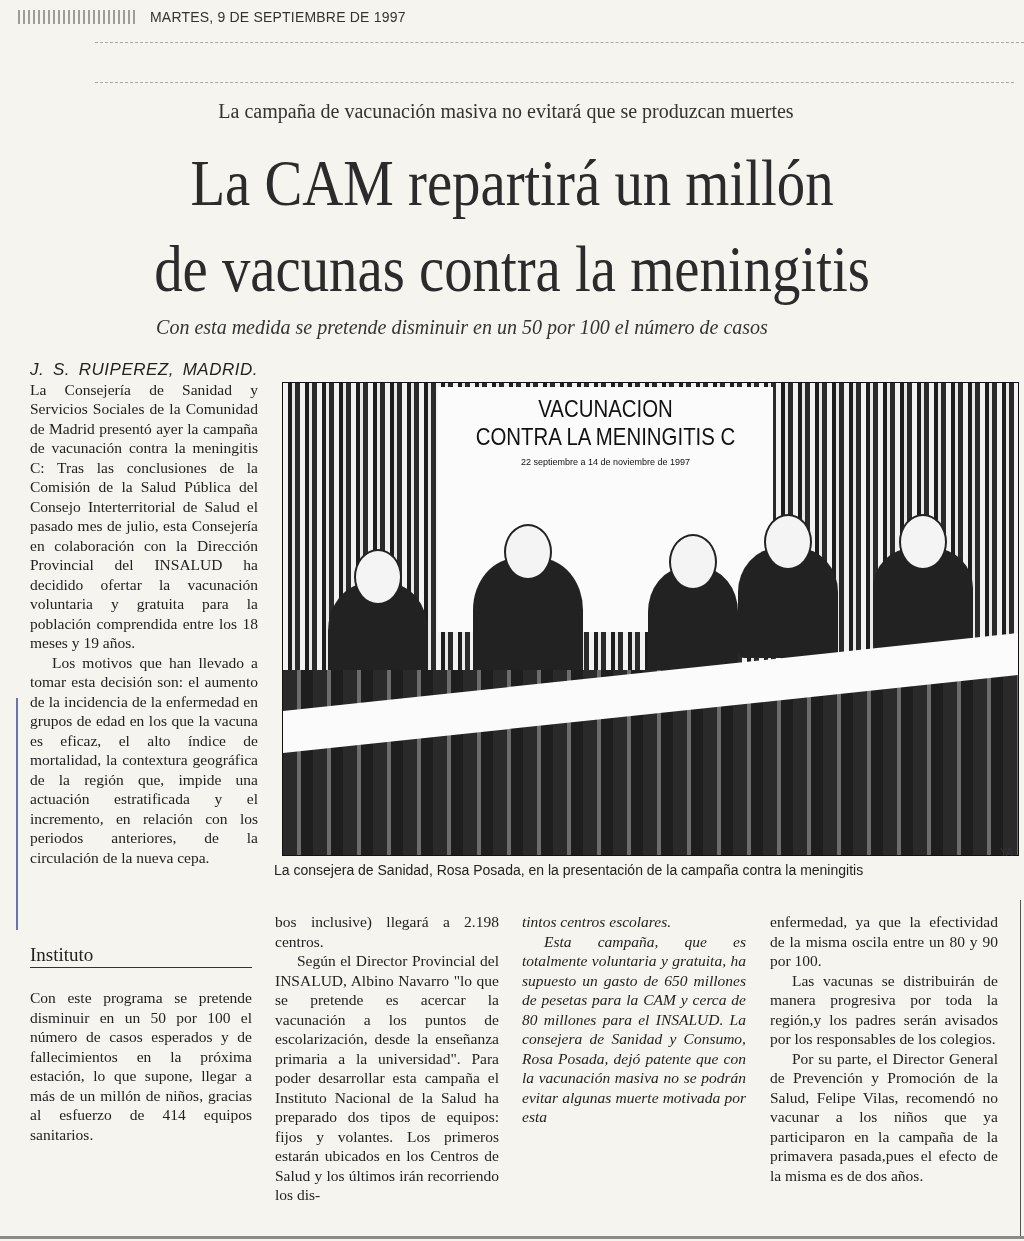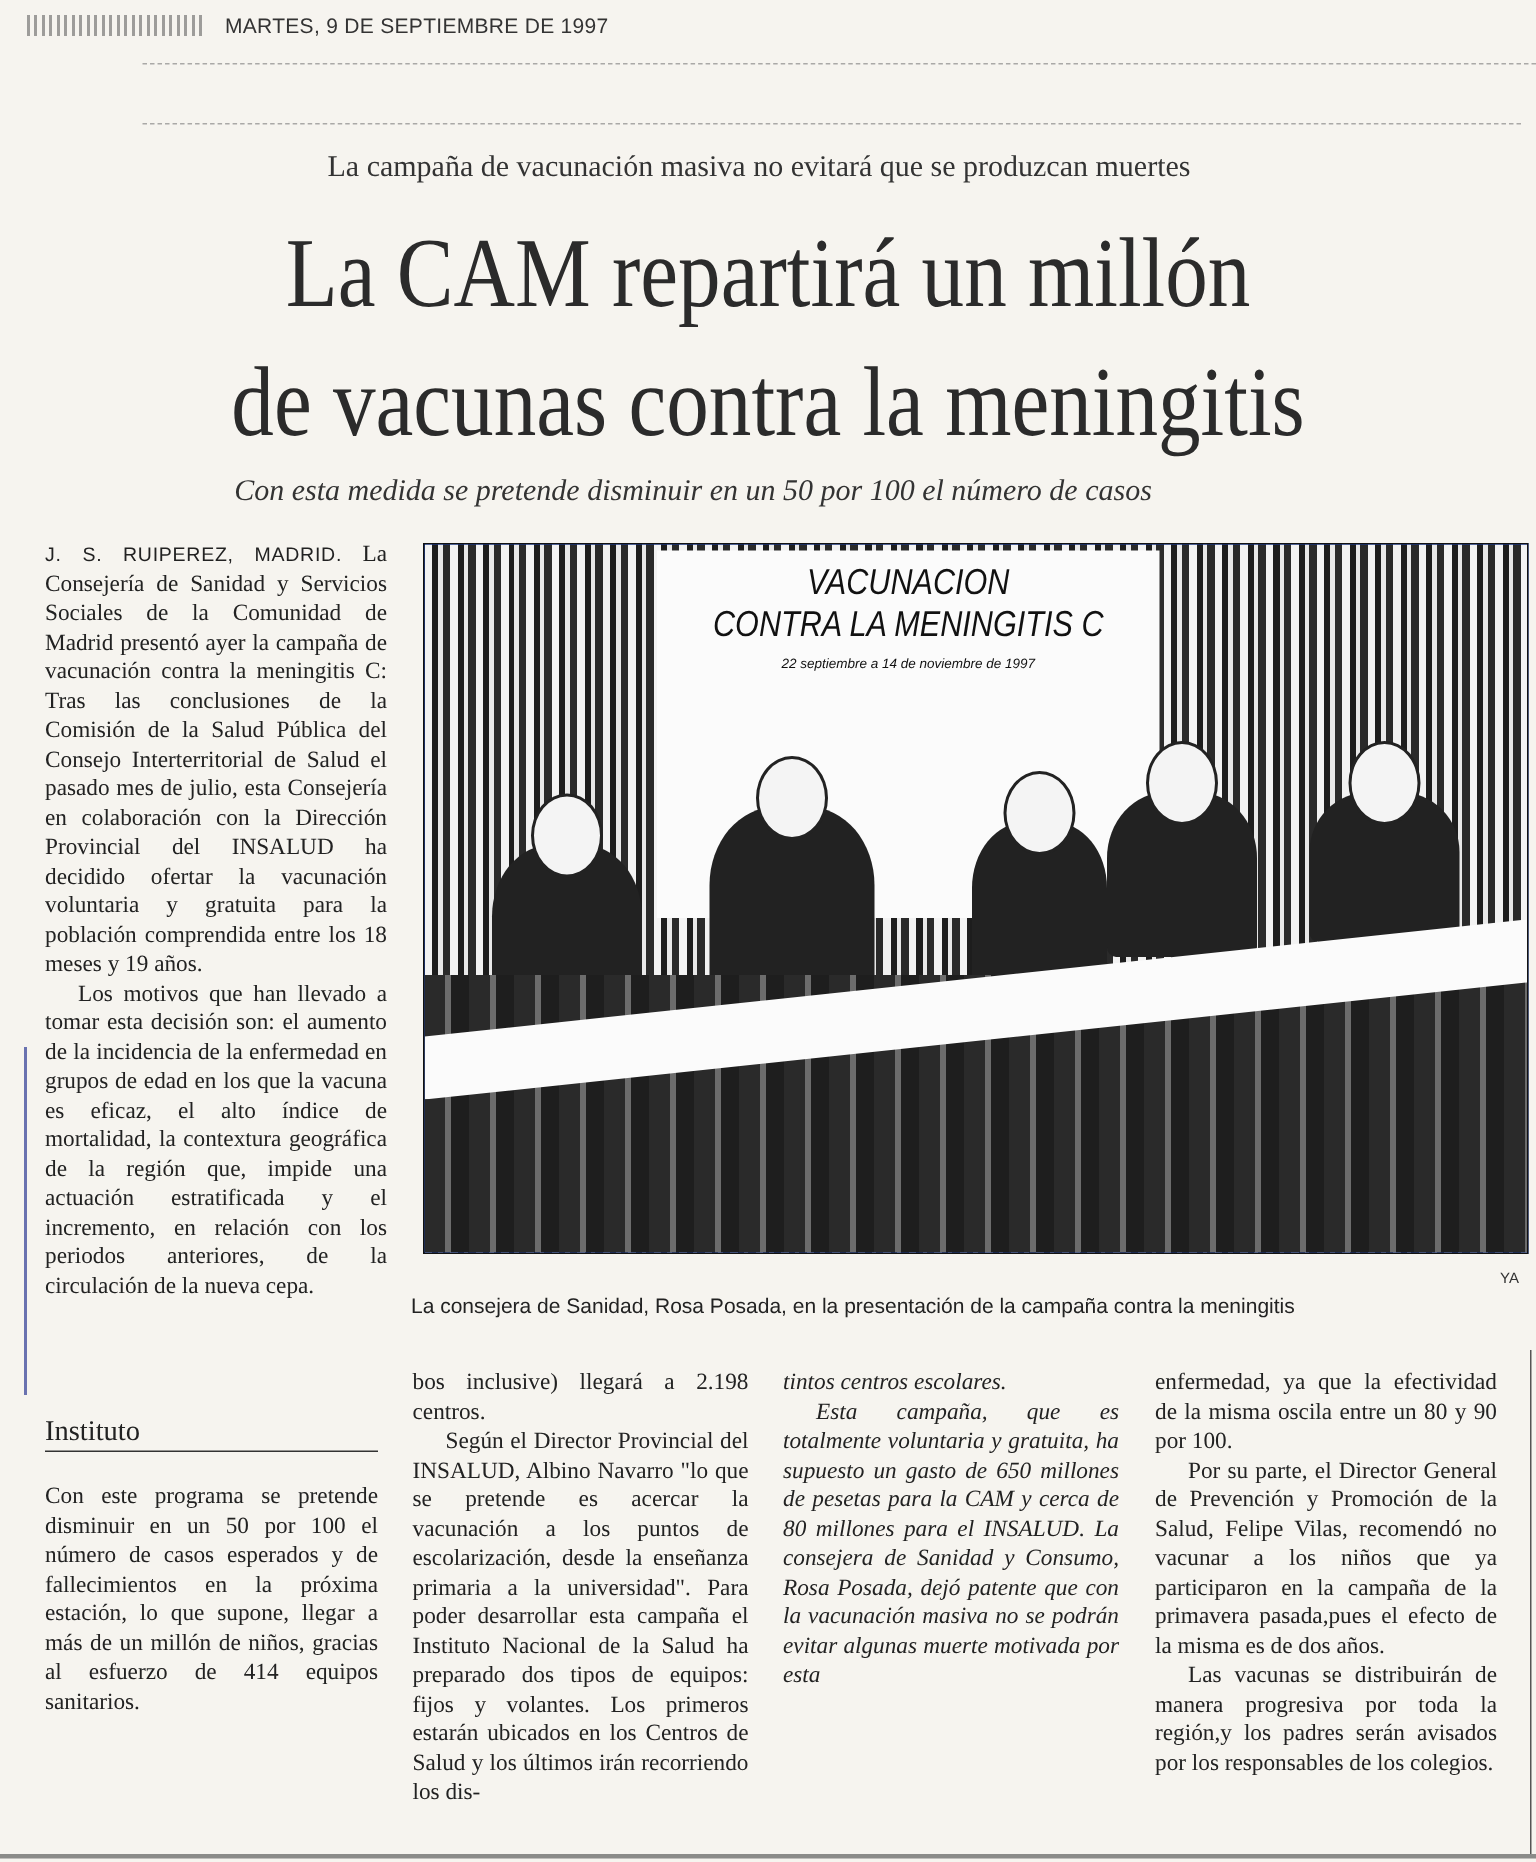--- a/index.html
+++ b/index.html
@@ -40,35 +40,34 @@
     position: absolute; left: 0; width: 924px; top: 316px;
     text-align: center; font-size: 20px; font-style: italic; color: #333;
   }
   .col {
     position: absolute; font-size: 15.5px; line-height: 19.5px; text-align: justify;
     color: #222;
   }
   .col p { margin: 0; text-indent: 0; }
   .col p.ind { text-indent: 22px; }
   .col1 { left: 30px; top: 360px; width: 228px; }
-  .byline { font-family: "Liberation Sans", sans-serif; font-size: 13px; letter-spacing: 0.5px; }
+  .byline { font-family: "Liberation Sans", sans-serif; font-size: 17px; letter-spacing: 0.5px; font-style: italic; }
   .margin-mark {
     position: absolute; left: 16px; top: 698px; width: 2px; height: 232px;
     background: #6a72b0;
   }
   .section-head {
     position: absolute; left: 30px; top: 944px; width: 222px;
     font-size: 19px; border-bottom: 1px solid #333; padding-bottom: 1px;
   }
   .col1b { left: 30px; top: 988px; width: 222px; }
   .photo {
-    position: absolute; left: 282px; top: 362px; width: 735px; height: 472px;
-    background: #1d4ed8; overflow: hidden;
+    position: absolute; left: 282px; top: 382px; width: 735px; height: 472px;
+    background: #a3a3a3; overflow: hidden;
     border: 1px solid #111;
-    font-style: italic;
   }
   .photo .curtain {
     position: absolute; inset: 0;
     background: repeating-linear-gradient(90deg, #f2f2f2 0 5px, #1d1d1d 5px 9px, #e8e8e8 9px 12px, #2a2a2a 12px 17px);
   }
   .photo .banner {
     position: absolute; left: 155px; top: 4px; width: 335px; height: 245px;
     background: #fbfbfb; text-align: center;
     font-family: "Liberation Sans", sans-serif; color: #111;
   }
@@ -168,18 +167,18 @@
 <div class="col col2">
   <p>bos inclusive) llegará a 2.198 centros.</p>
   <p class="ind">Según el Director Provincial del INSALUD, Albino Navarro "lo que se pretende es acercar la vacunación a los puntos de escolarización, desde la enseñanza primaria a la universidad". Para poder desarrollar esta campaña el Instituto Nacional de la Salud ha preparado dos tipos de equipos: fijos y volantes. Los primeros estarán ubicados en los Centros de Salud y los últimos irán recorriendo los dis-</p>
 </div>
 <div class="col col3">
   <p>tintos centros escolares.</p>
   <p class="ind">Esta campaña, que es totalmente voluntaria y gratuita, ha supuesto un gasto de 650 millones de pesetas para la CAM y cerca de 80 millones para el INSALUD. La consejera de Sanidad y Consumo, Rosa Posada, dejó patente que con la vacunación masiva no se podrán evitar algunas muerte motivada por esta</p>
 </div>
 <div class="col col4">
   <p>enfermedad, ya que la efectividad de la misma oscila entre un 80 y 90 por 100.</p>
+  <p class="ind">Las vacunas se distribuirán de manera progresiva por toda la región,y los padres serán avisados por los responsables de los colegios.</p>
   <p class="ind">Por su parte, el Director General de Prevención y Promoción de la Salud, Felipe Vilas, recomendó no vacunar a los niños que ya participaron en la campaña de la primavera pasada,pues el efecto de la misma es de dos años.</p>
-  <p class="ind">Las vacunas se distribuirán de manera progresiva por toda la región,y los padres serán avisados por los responsables de los colegios.</p>
 </div>
 
 <div class="right-rule"></div>
 <div class="bottom-rule"></div>
 
 </body></html>

